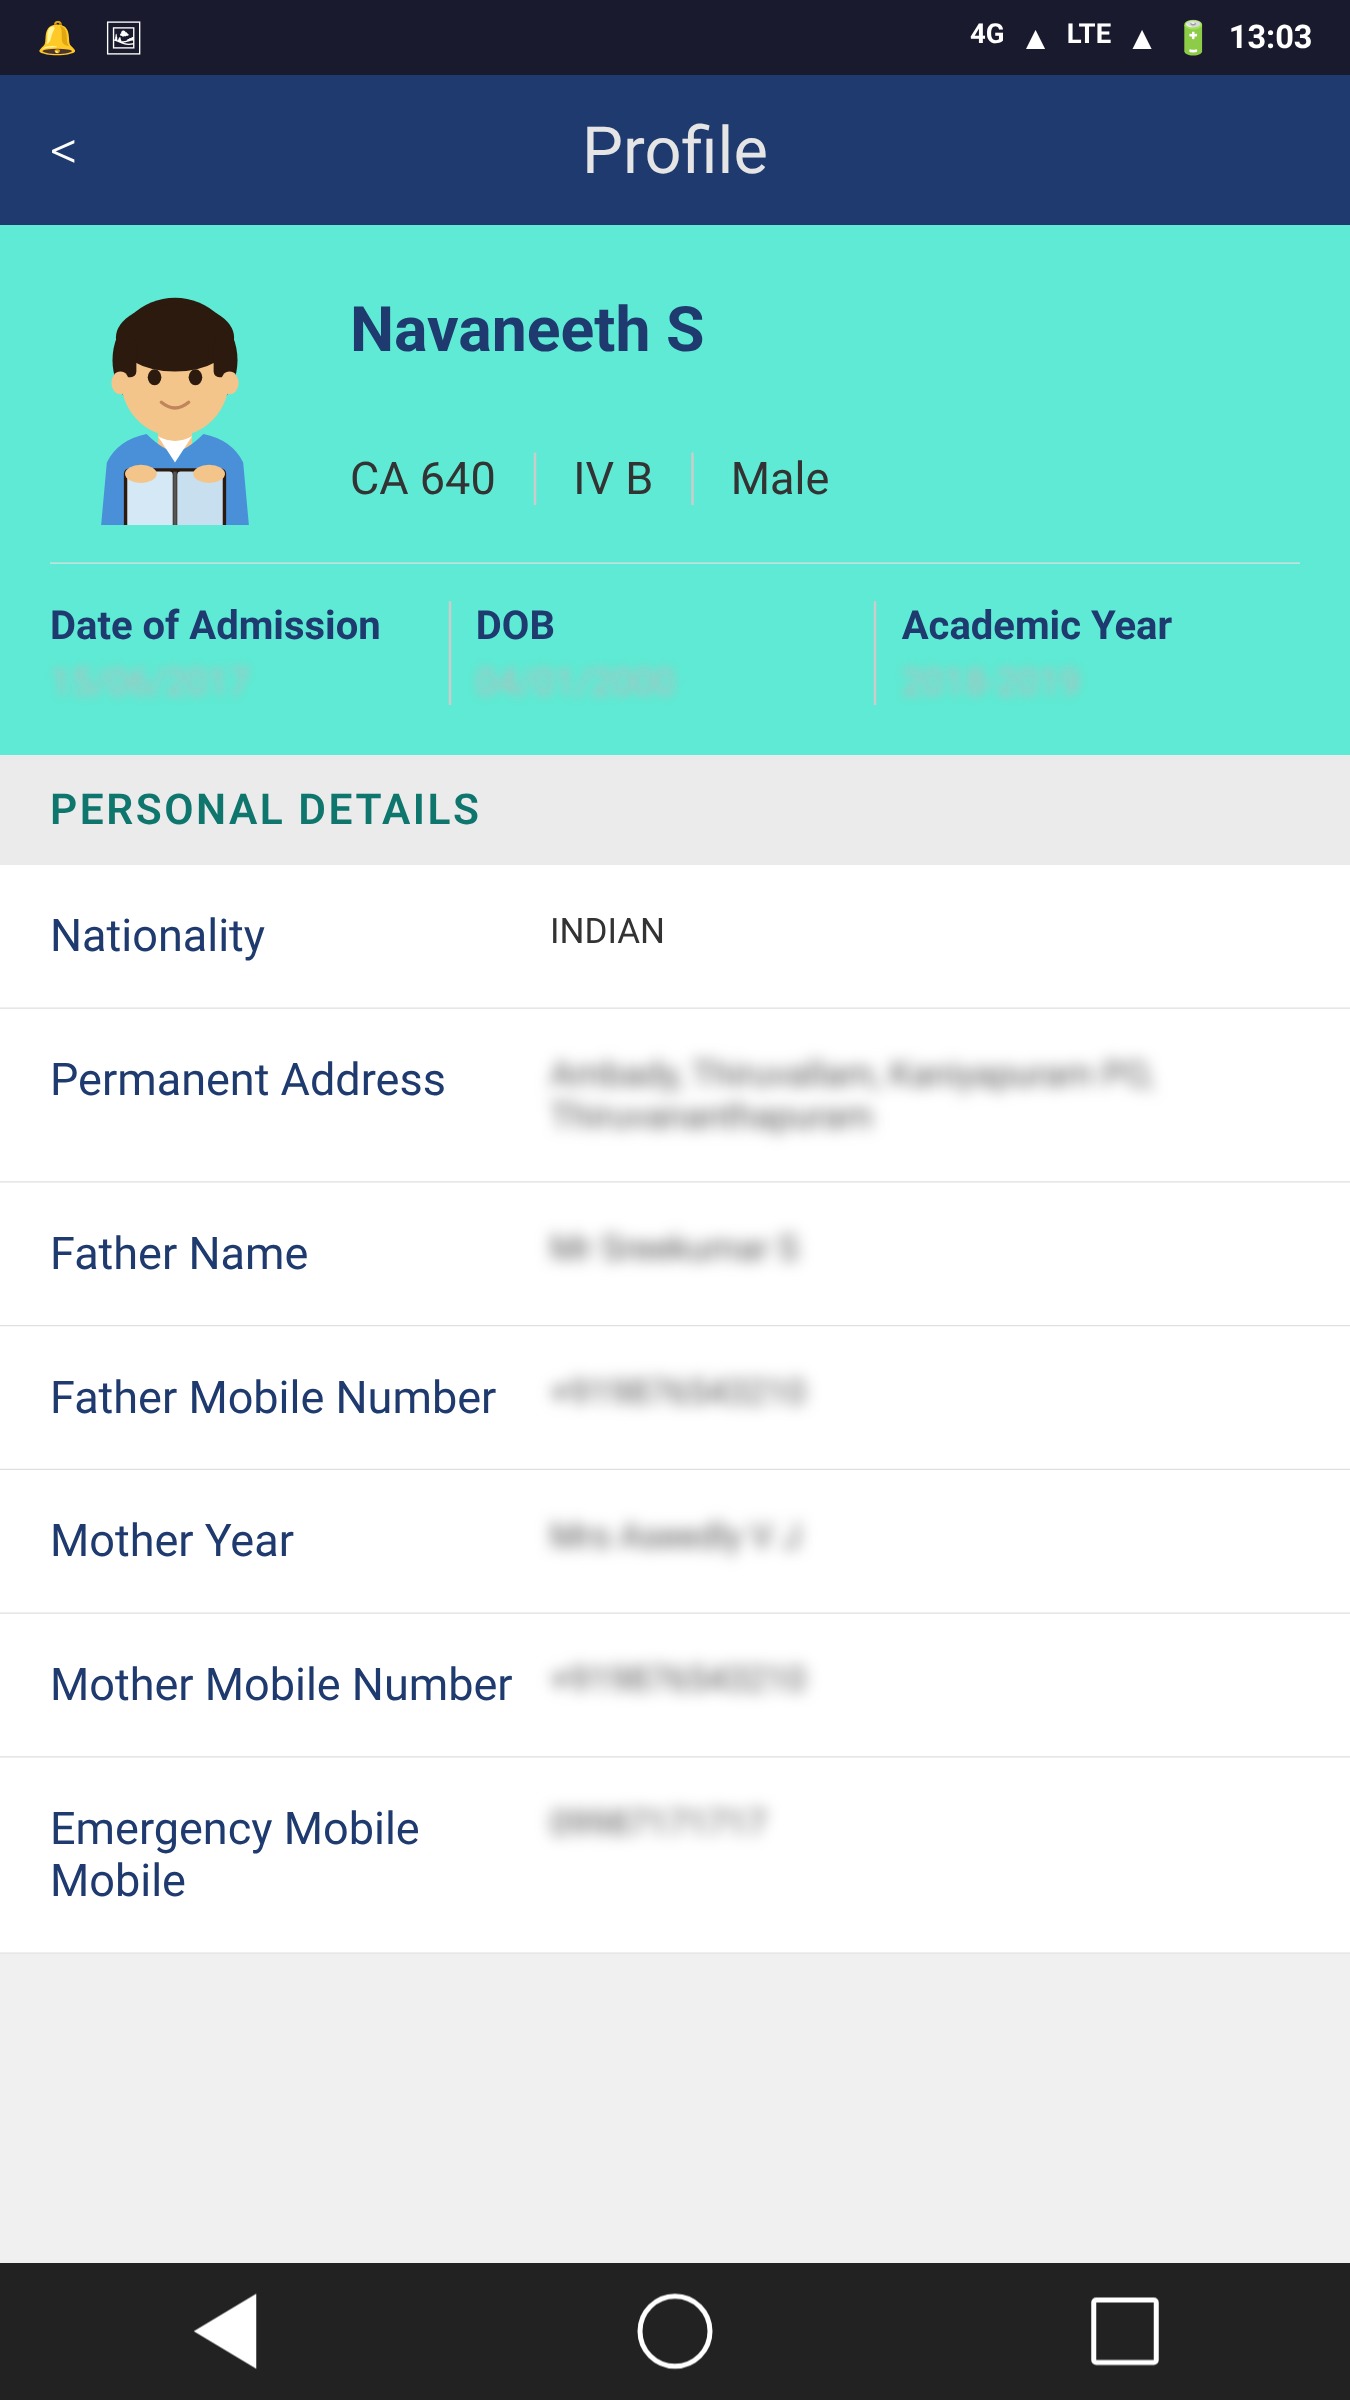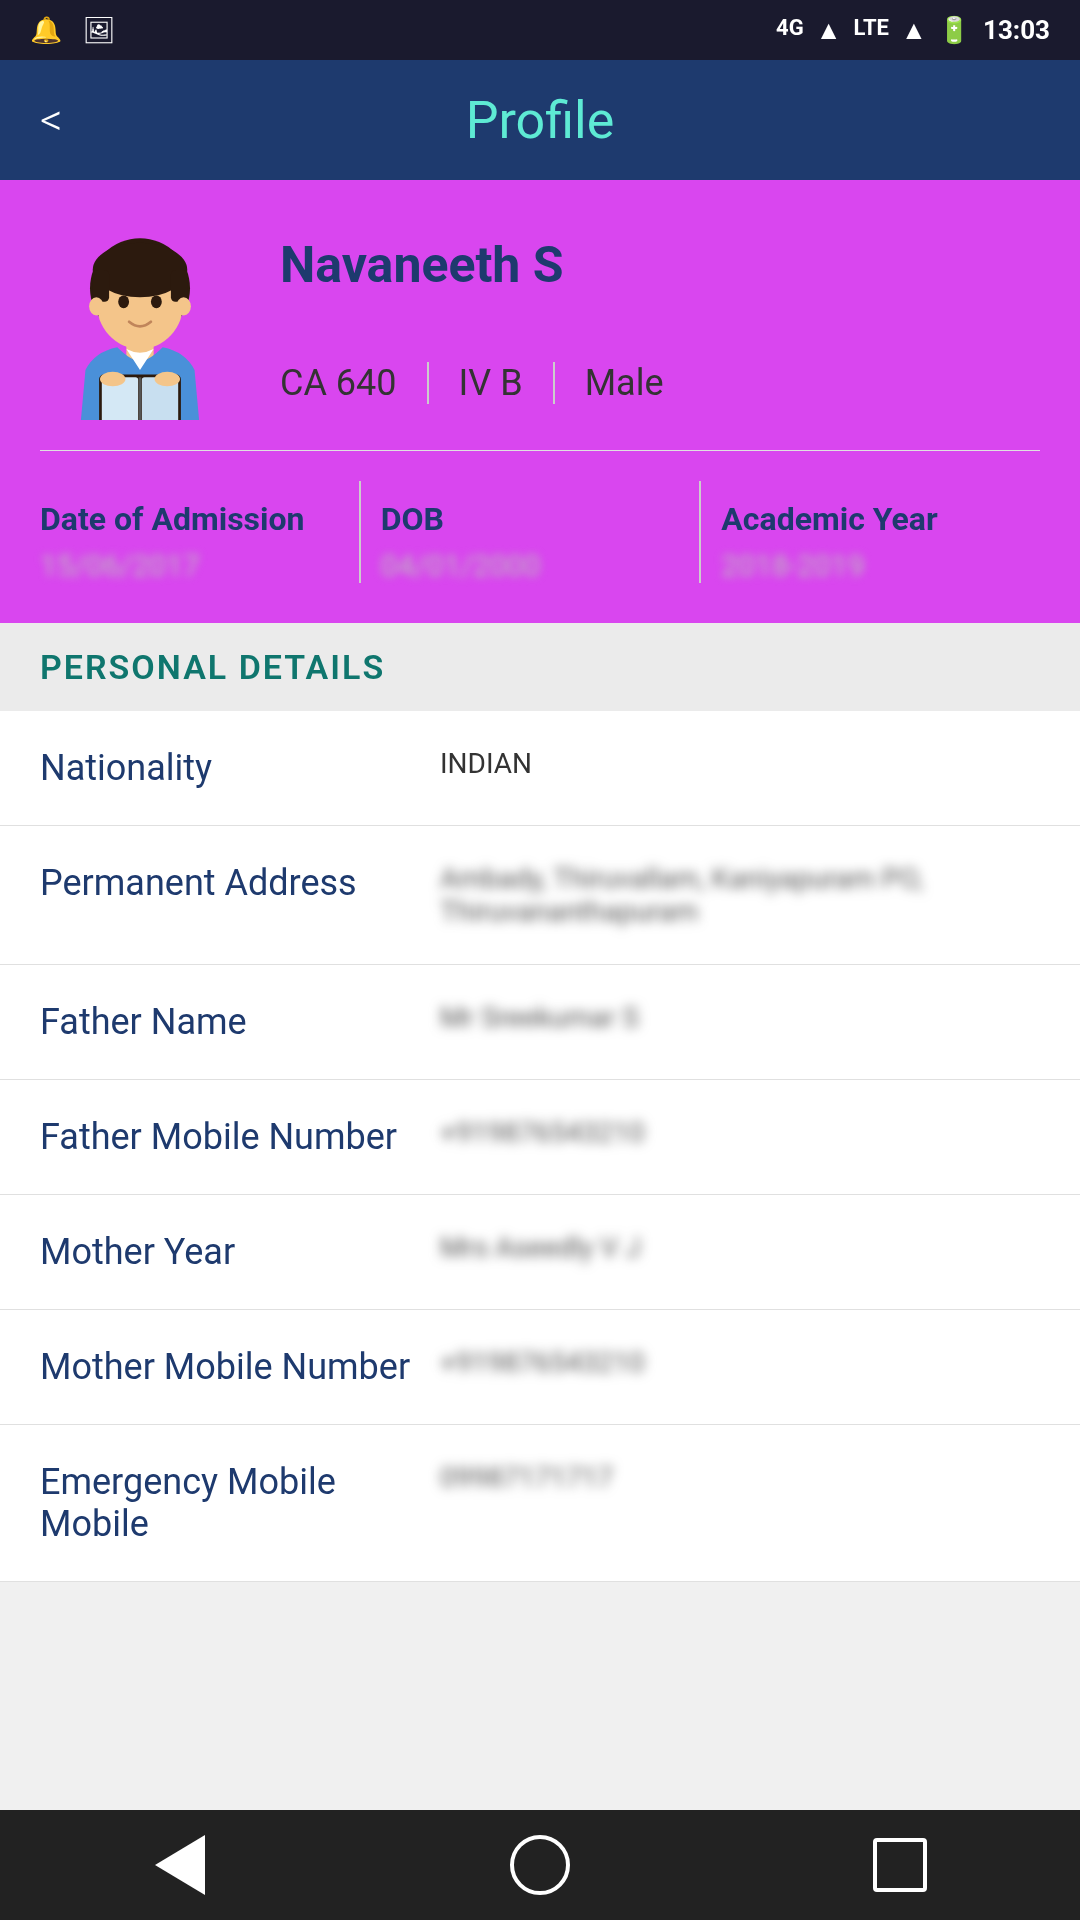--- a/index.html
+++ b/index.html
@@ -45,31 +45,31 @@
       padding: 0 40px;
       position: relative;
     }
     .back-btn {
       color: white;
       font-size: 44px;
       cursor: pointer;
       font-weight: 300;
     }
     .header-title {
-      color: #5eead4;
+      color: #e5e5e5;
       font-size: 52px;
       font-weight: 400;
       position: absolute;
       left: 50%;
       transform: translateX(-50%);
     }
 
     
     .profile-section {
-      background: #d946ef;
+      background: #5eead4;
       padding: 40px;
       display: flex;
       flex-direction: column;
     }
     .profile-top {
       display: flex;
       align-items: center;
       gap: 40px;
       margin-bottom: 30px;
     }
@@ -125,21 +125,20 @@
       padding-left: 0;
     }
     .admission-item:last-child {
       border-right: none;
     }
     .admission-label {
       color: #1e3a6e;
       font-size: 32px;
       font-weight: 700;
       margin-bottom: 10px;
-      margin-top: 19px;
     }
     .admission-value {
       color: #bbb;
       font-size: 30px;
       filter: blur(4px);
       user-select: none;
     }
 
     
     .section-header {

